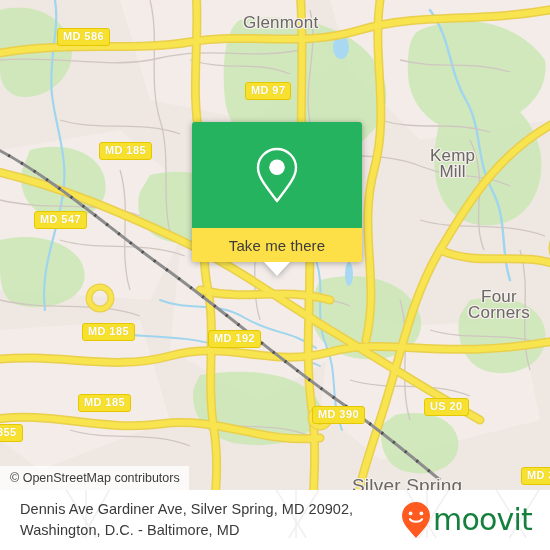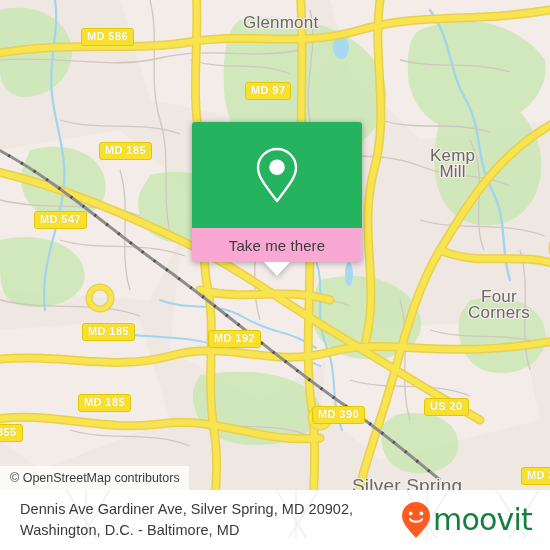--- a/index.html
+++ b/index.html
@@ -90,21 +90,21 @@
   .popup-green {
     background: #26b35f;
     height: 106px;
     border-radius: 3px 3px 0 0;
     display: flex;
     align-items: center;
     justify-content: center;
   }
   .pin-icon { display: block; }
   .popup-action {
-    background: #f9a8d4;
+    background: #fde047;
     height: 34px;
     border-radius: 0 0 3px 3px;
     display: flex;
     align-items: center;
     justify-content: center;
     color: #3c3c3c;
     font-size: 15px;
     letter-spacing: 0.1px;
     cursor: pointer;
   }
@@ -287,21 +287,21 @@
       <span>Mill</span>
     </div>
 
     <div class="map-label city2" style="left:468px; top:289px;">
       <span>Four</span><br>
       <span>Corners</span>
     </div>
 
     <div class="map-label city" style="left:352px; top:475px; font-size:19px;text-align:right;">Silver Spring</div>
 
-    <div class="shield" style="left:57px;  top:28px;margin-left:24px;">MD 586</div>
+    <div class="shield" style="left:57px;  top:28px;">MD 586</div>
     <div class="shield" style="left:245px; top:82px;">MD 97</div>
     <div class="shield" style="left:99px;  top:142px;">MD 185</div>
     <div class="shield" style="left:34px;  top:211px;">MD 547</div>
     <div class="shield" style="left:82px;  top:323px;">MD 185</div>
     <div class="shield" style="left:208px; top:330px;">MD 192</div>
     <div class="shield" style="left:-9px;  top:424px;">355</div>
     <div class="shield" style="left:78px;  top:394px;">MD 185</div>
     <div class="shield" style="left:312px; top:406px;">MD 390</div>
     <div class="shield" style="left:424px; top:398px;">US 20</div>
     <div class="shield" style="left:521px; top:467px;">MD 320</div>

